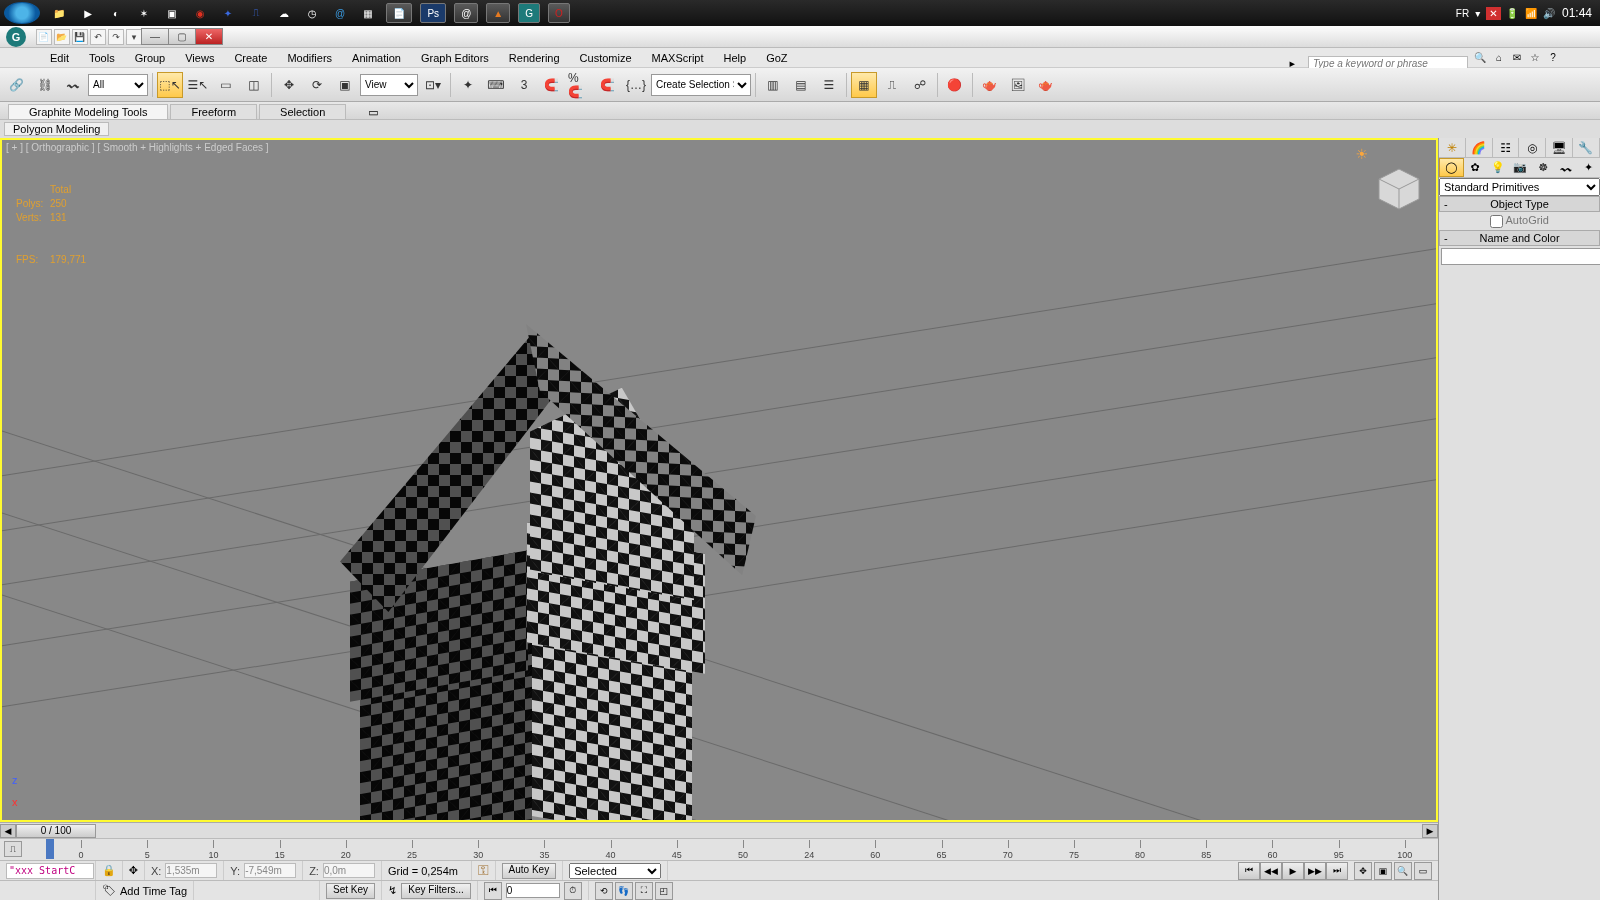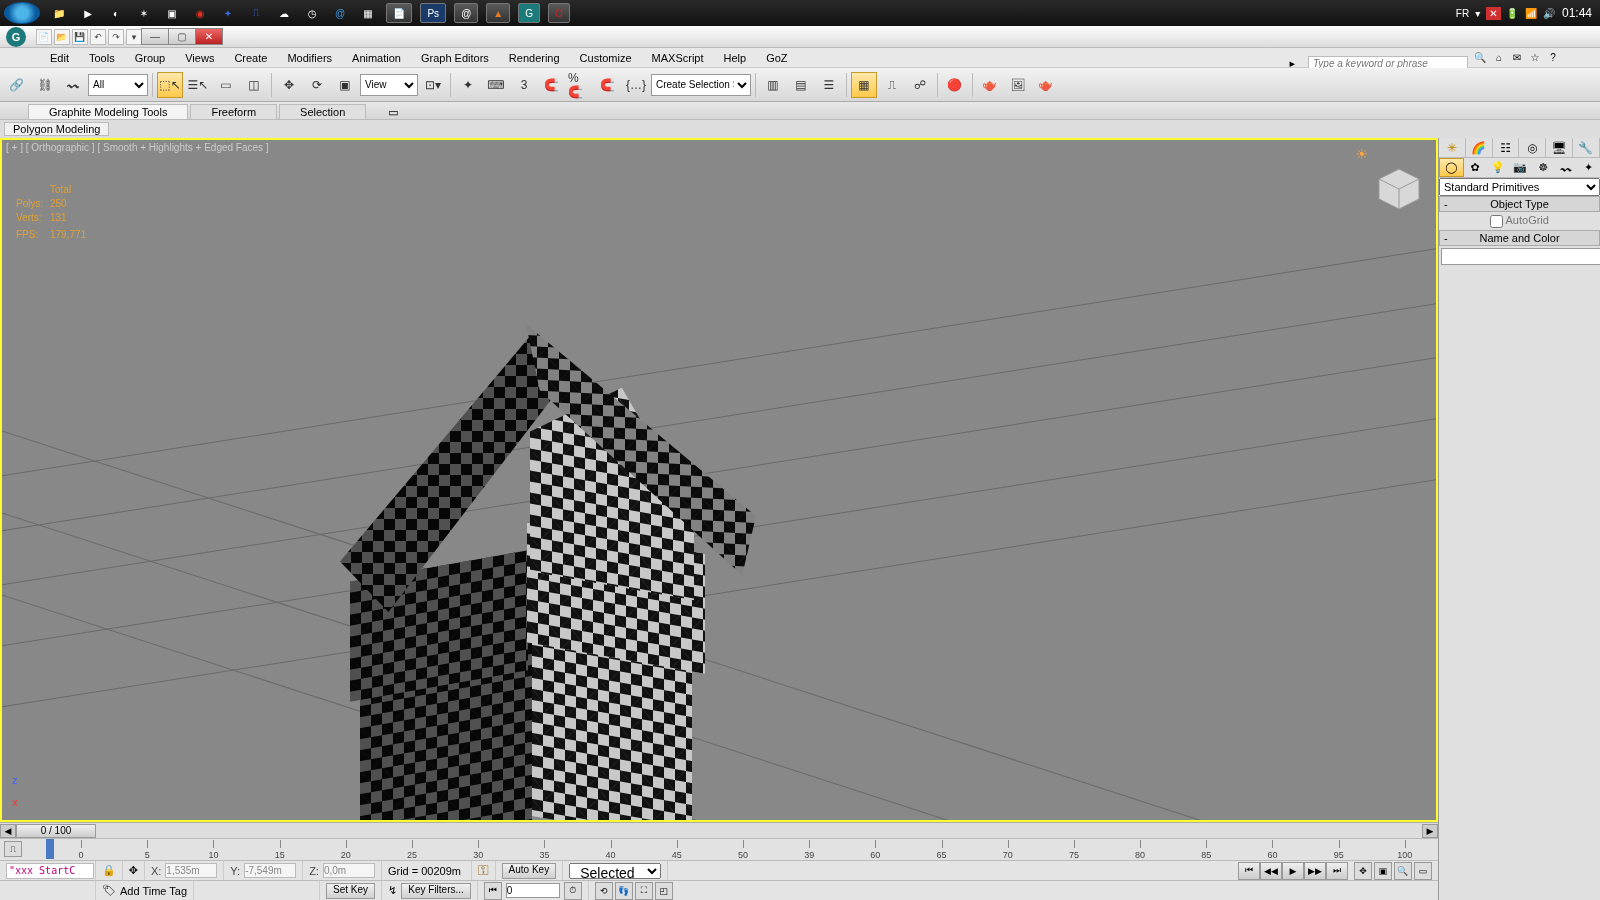--- a/index.html
+++ b/index.html
@@ -35,21 +35,21 @@
 .help-icons div { width:14px; height:14px; font-size:10px; display:flex; align-items:center; justify-content:center; }
 
 
 .maintoolbar { height:34px; background:linear-gradient(#f2f2f2,#d8d8d8); border-bottom:1px solid #aaa; display:flex; align-items:center; padding:0 4px; gap:2px; }
 .tb-btn { width:26px; height:26px; border:1px solid transparent; display:flex; align-items:center; justify-content:center; font-size:12px; color:#333; }
 .tb-btn.active { background:linear-gradient(#ffe9aa,#ffc94a); border:1px solid #c89a2a; }
 .tb-sel { height:22px; font-size:10px; border:1px solid #999; background:#fff; }
 .tb-sep { width:1px; height:24px; background:#bbb; margin:0 2px; }
 
 
-.ribbon-tabs { height:18px; background:linear-gradient(#e8e8e8,#d6d6d6); display:flex; align-items:flex-end; font-size:11px; padding-left:28px; border-bottom:1px solid #bbb; }
+.ribbon-tabs { height:18px; background:linear-gradient(#e8e8e8,#d6d6d6); display:flex; align-items:flex-end; font-size:11px; padding-left:8px; border-bottom:1px solid #bbb; }
 .ribbon-tabs .rtab { padding:1px 20px; border:1px solid #bbb; border-bottom:none; background:#e0e0e0; margin-right:2px; }
 .ribbon-tabs .rtab.active { background:#f4f4f4; }
 .ribbon-sub { height:18px; background:#ddd; display:flex; align-items:center; font-size:11px; padding-left:4px;}
 .ribbon-sub .stab { padding:0px 8px; background:#f0f0f0; border:1px solid #bbb; }
 
 
 .workspace { flex:1; display:flex; min-height:0; }
 .viewport-wrap { flex:1; display:flex; flex-direction:column; min-width:0; }
 .viewport { flex:1; position:relative; border:2px solid #fffb30; background:#888; overflow:hidden; }
 .vp-label { position:absolute; top:2px; left:4px; font-size:10px; color:#ccc; }
@@ -95,21 +95,21 @@
 .timeline-btns { position:absolute; left:4px; top:2px; display:flex; gap:2px; }
 .timeline-btns div { width:18px; height:16px; border:1px solid #999; background:#ddd; font-size:9px; display:flex; align-items:center; justify-content:center; }
 .time-cursor { position:absolute; left:46px; top:0; width:8px; height:20px; background:#4a78c2; }
 
 
 .statusrow { height:20px; background:#e4e4e4; display:flex; align-items:center; font-size:11px; border-top:1px solid #bbb; }
 .statusrow .cell { padding:0 6px; border-right:1px solid #ccc; display:flex; align-items:center; gap:4px; height:100%; }
 .statusrow input.coord { width:52px; height:15px; font-size:10px; background:#f5f5f5; border:1px solid #bbb; color:#888; }
 .statusrow .label { color:#444; }
 .statusrow .btn { height:16px; padding:0 6px; border:1px solid #999; background:linear-gradient(#f0f0f0,#d0d0d0); font-size:10px; }
-.statusrow select { height:16px; font-size:14px;padding-left:6px; }
+.statusrow select { height:16px; font-size:11px; }
 .play-controls { display:flex; gap:0; margin-left:auto; }
 .play-controls div { width:22px; height:18px; border:1px solid #999; background:linear-gradient(#eee,#ccc); display:flex; align-items:center; justify-content:center; font-size:9px; }
 .mini-btn { width:18px; height:18px; border:1px solid #999; background:#ddd; display:flex; align-items:center; justify-content:center; font-size:9px; }
 .frame-spin { width:54px; height:15px; font-size:10px; border:1px solid #999; background:#fff; }
 .script-mini { width:88px; height:16px; font-size:10px; font-family:monospace; background:#fff; border:1px solid #bbb; color:#c00080; padding:0 2px; }
 
 
 .cmdpanel { width:162px; background:#e0e0e0; border-left:1px solid #999; display:flex; flex-direction:column; font-size:11px; }
 .cmd-toprow { height:20px; display:flex; border-bottom:1px solid #bbb; }
 .cmd-toprow div { flex:1; display:flex; align-items:center; justify-content:center; border-right:1px solid #bbb; font-size:12px; }
@@ -256,21 +256,21 @@
   </div>
 
   <div class="workspace">
     <div class="viewport-wrap">
       <div class="viewport">
         <div class="vp-label">[ + ]  [ Orthographic ]  [ Smooth + Highlights + Edged Faces ]</div>
         <div class="vp-stats">
           <div style="margin-left:34px">Total</div>
           <div><span class="lab">Polys:</span><span>250</span></div>
           <div><span class="lab">Verts:</span><span>131</span></div>
-          <div style="margin-top:3px"><span class="lab">FPS:</span><span>179,771</span></div>
+          <div style="margin-top:28px"><span class="lab">FPS:</span><span>179,771</span></div>
         </div>
         <div class="vp-sun">☀</div>
         <div class="vp-cube">
           <svg viewBox="0 0 50 50">
               <polygon points="25,5 45,15 45,35 25,45 5,35 5,15" fill="#d8d8d8" stroke="#999"></polygon>
               <polyline points="5,15 25,25 45,15" fill="none" stroke="#999"></polyline>
               <line x1="25" y1="25" x2="25" y2="45" stroke="#999"></line>
             </svg>
         </div>
 
@@ -315,21 +315,21 @@
           <div class="tick">5</div>
         <div class="tick">10</div>
           <div class="tick">15</div>
         <div class="tick">20</div>
           <div class="tick">25</div>
         <div class="tick">30</div>
           <div class="tick">35</div>
         <div class="tick">40</div>
           <div class="tick">45</div>
         <div class="tick">50</div>
-          <div class="tick">39</div>
+          <div class="tick">24</div>
         <div class="tick">60</div>
           <div class="tick">65</div>
         <div class="tick">70</div>
           <div class="tick">75</div>
         <div class="tick">80</div>
           <div class="tick">85</div>
         <div class="tick">60</div>
           <div class="tick">95</div>
         <div class="tick">100</div>
       </div>
@@ -350,21 +350,21 @@
           </div>
         <div class="cell">
             <span class="label">Y:</span>
             <input class="coord" value="-7,549m" style="">
           </div>
         <div class="cell">
             <span class="label">Z:</span>
             <input class="coord" value="0,0m" style="">
           </div>
         <div class="cell" style="width:90px">
-            <span>Grid = 00209m</span>
+            <span>Grid = 0,254m</span>
           </div>
         <div class="cell">
             <span style="font-size:14px;color:#a07030">⚿</span>
           </div>
         <div class="cell">
             <span class="btn">Auto Key</span>
           </div>
         <div class="cell">
             <select style="width:92px"><option>Selected</option></select>
           </div>

